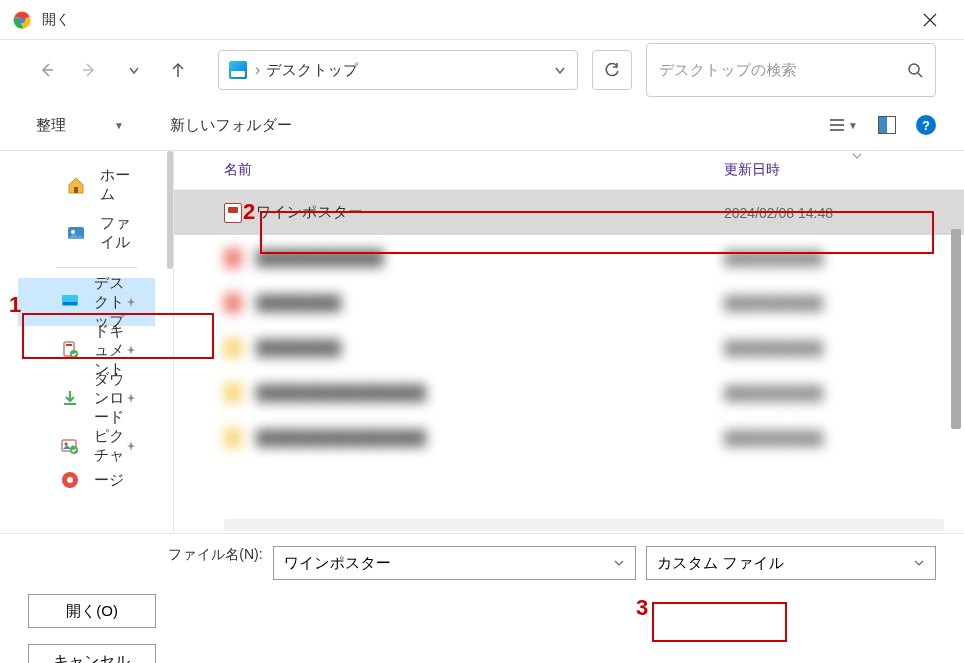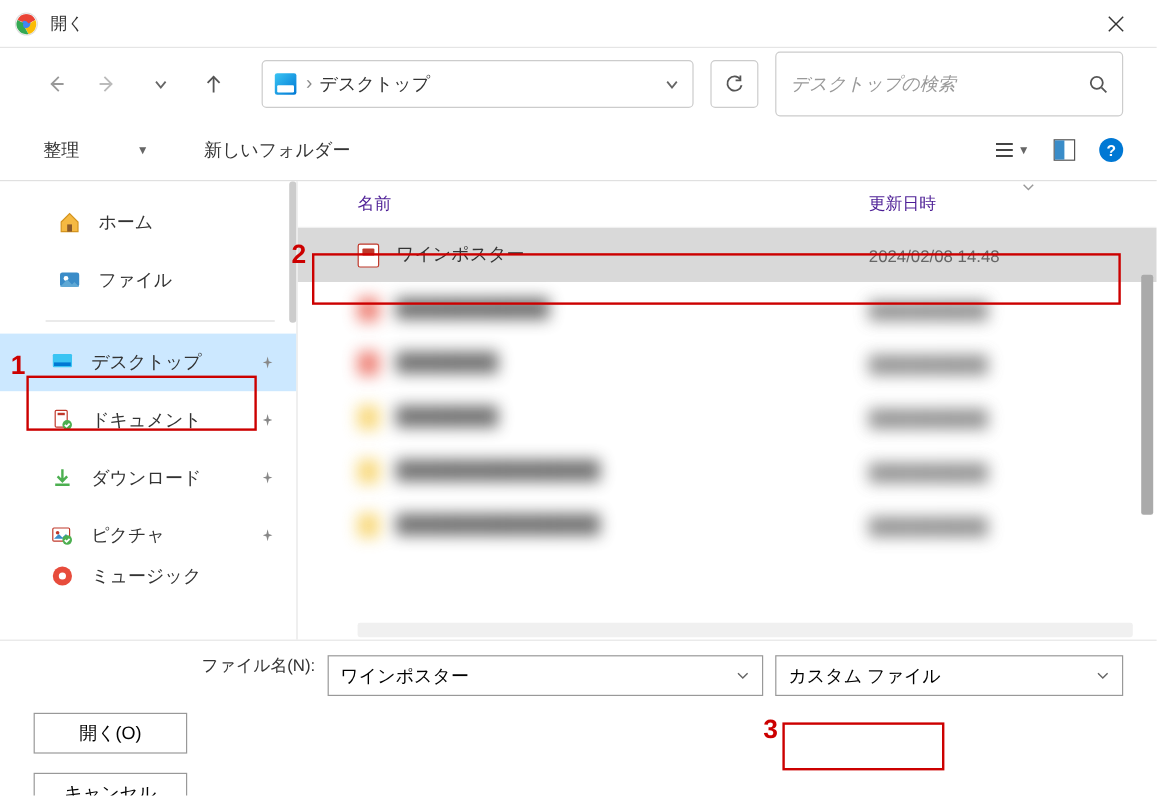--- a/index.html
+++ b/index.html
@@ -16,40 +16,40 @@
     .navbar { height: 60px; display: flex; align-items: center; padding: 0 28px; gap: 8px; }
     .nav-btn { width: 36px; height: 36px; display: flex; align-items: center; justify-content: center; cursor: pointer; color: #555; border-radius: 4px; }
     .nav-btn.disabled { color: #bbb; cursor: default; }
     .path-bar { flex: 1; display: flex; align-items: center; border: 1px solid #ccc; border-radius: 4px; height: 40px; padding: 0 10px; margin: 0 6px 0 14px; }
     .path-icon { width: 18px; height: 18px; background: linear-gradient(135deg, #3ac4f3 0%, #0078d4 100%); border-radius: 2px; margin-right: 8px; position: relative; }
     .path-icon::after { content: ''; position: absolute; bottom: 2px; left: 2px; right: 2px; height: 6px; background: #fff; border-radius: 1px; }
     .path-sep { color: #888; margin-right: 6px; }
     .path-text { font-size: 15px; color: #333; }
     .path-dropdown { margin-left: auto; color: #666; }
     .refresh-btn { width: 40px; height: 40px; display: flex; align-items: center; justify-content: center; cursor: pointer; border: 1px solid #ccc; border-radius: 4px; }
-    .search-bar { width: 290px; display: flex; align-items: center; border: 1px solid #ccc; border-radius: 4px; height: 54px; padding: 0 12px; margin-left: 6px; font-style: italic; }
+    .search-bar { width: 290px; display: flex; align-items: center; border: 1px solid #ccc; border-radius: 4px; height: 54px; padding: 0 12px; margin-left: 6px; }
     .search-text { color: #999; font-size: 15px; flex: 1; }
     .search-icon { color: #555; }
     
     
     .toolbar { height: 50px; display: flex; align-items: center; padding: 0 28px; }
     .tool-item { display: flex; align-items: center; gap: 5px; cursor: pointer; font-size: 15px; color: #333; padding: 5px 8px; }
     .tool-item:first-child { margin-right: 30px; gap: 48px; }
     .chevron-down { font-size: 10px; color: #666; }
     .toolbar-right { margin-left: auto; display: flex; align-items: center; gap: 20px; }
     .view-icon { cursor: pointer; color: #444; font-size: 18px; display: flex; align-items: center; gap: 2px; }
     .preview-icon { width: 18px; height: 18px; border: 1px solid #555; position: relative; cursor: pointer; }
     .preview-icon::before { content: ''; position: absolute; left: 0; top: 0; width: 50%; height: 100%; background: #3a8cc8; }
     .help-icon { width: 20px; height: 20px; border-radius: 50%; background: #0078d4; color: #fff; display: flex; align-items: center; justify-content: center; font-size: 13px; font-weight: bold; cursor: pointer; }
     
     
     .main { display: flex; height: 383px; border-top: 1px solid #e0e0e0; }
     
     
-    .sidebar { width: 248px; padding: 10px 0; border-right: 1px solid #e5e5e5; overflow: hidden; position: relative; }
+    .sidebar { width: 174px; padding: 10px 18px; border-right: 1px solid #e5e5e5; overflow: hidden; position: relative; }
     .sidebar-scroll { position: absolute; right: 0; top: 0; width: 6px; height: 118px; background: #ccc; border-radius: 3px; }
     .side-item { height: 48px; display: flex; align-items: center; padding: 0 18px 0 48px; cursor: pointer; position: relative; font-size: 15px; color: #333; }
     .side-item .icon { position: absolute; left: 48px; width: 20px; height: 20px; }
     .side-item.selected { background: #cce8ff; }
     .side-divider { border-top: 1px solid #ddd; margin: 10px 18px 10px 38px; }
     .side-group .side-item { padding-left: 42px; }
     .side-group .side-item .icon { left: 42px; }
     .side-item .label { margin-left: 34px; }
     .pin-icon { margin-left: auto; color: #888; font-size: 14px; }
     

